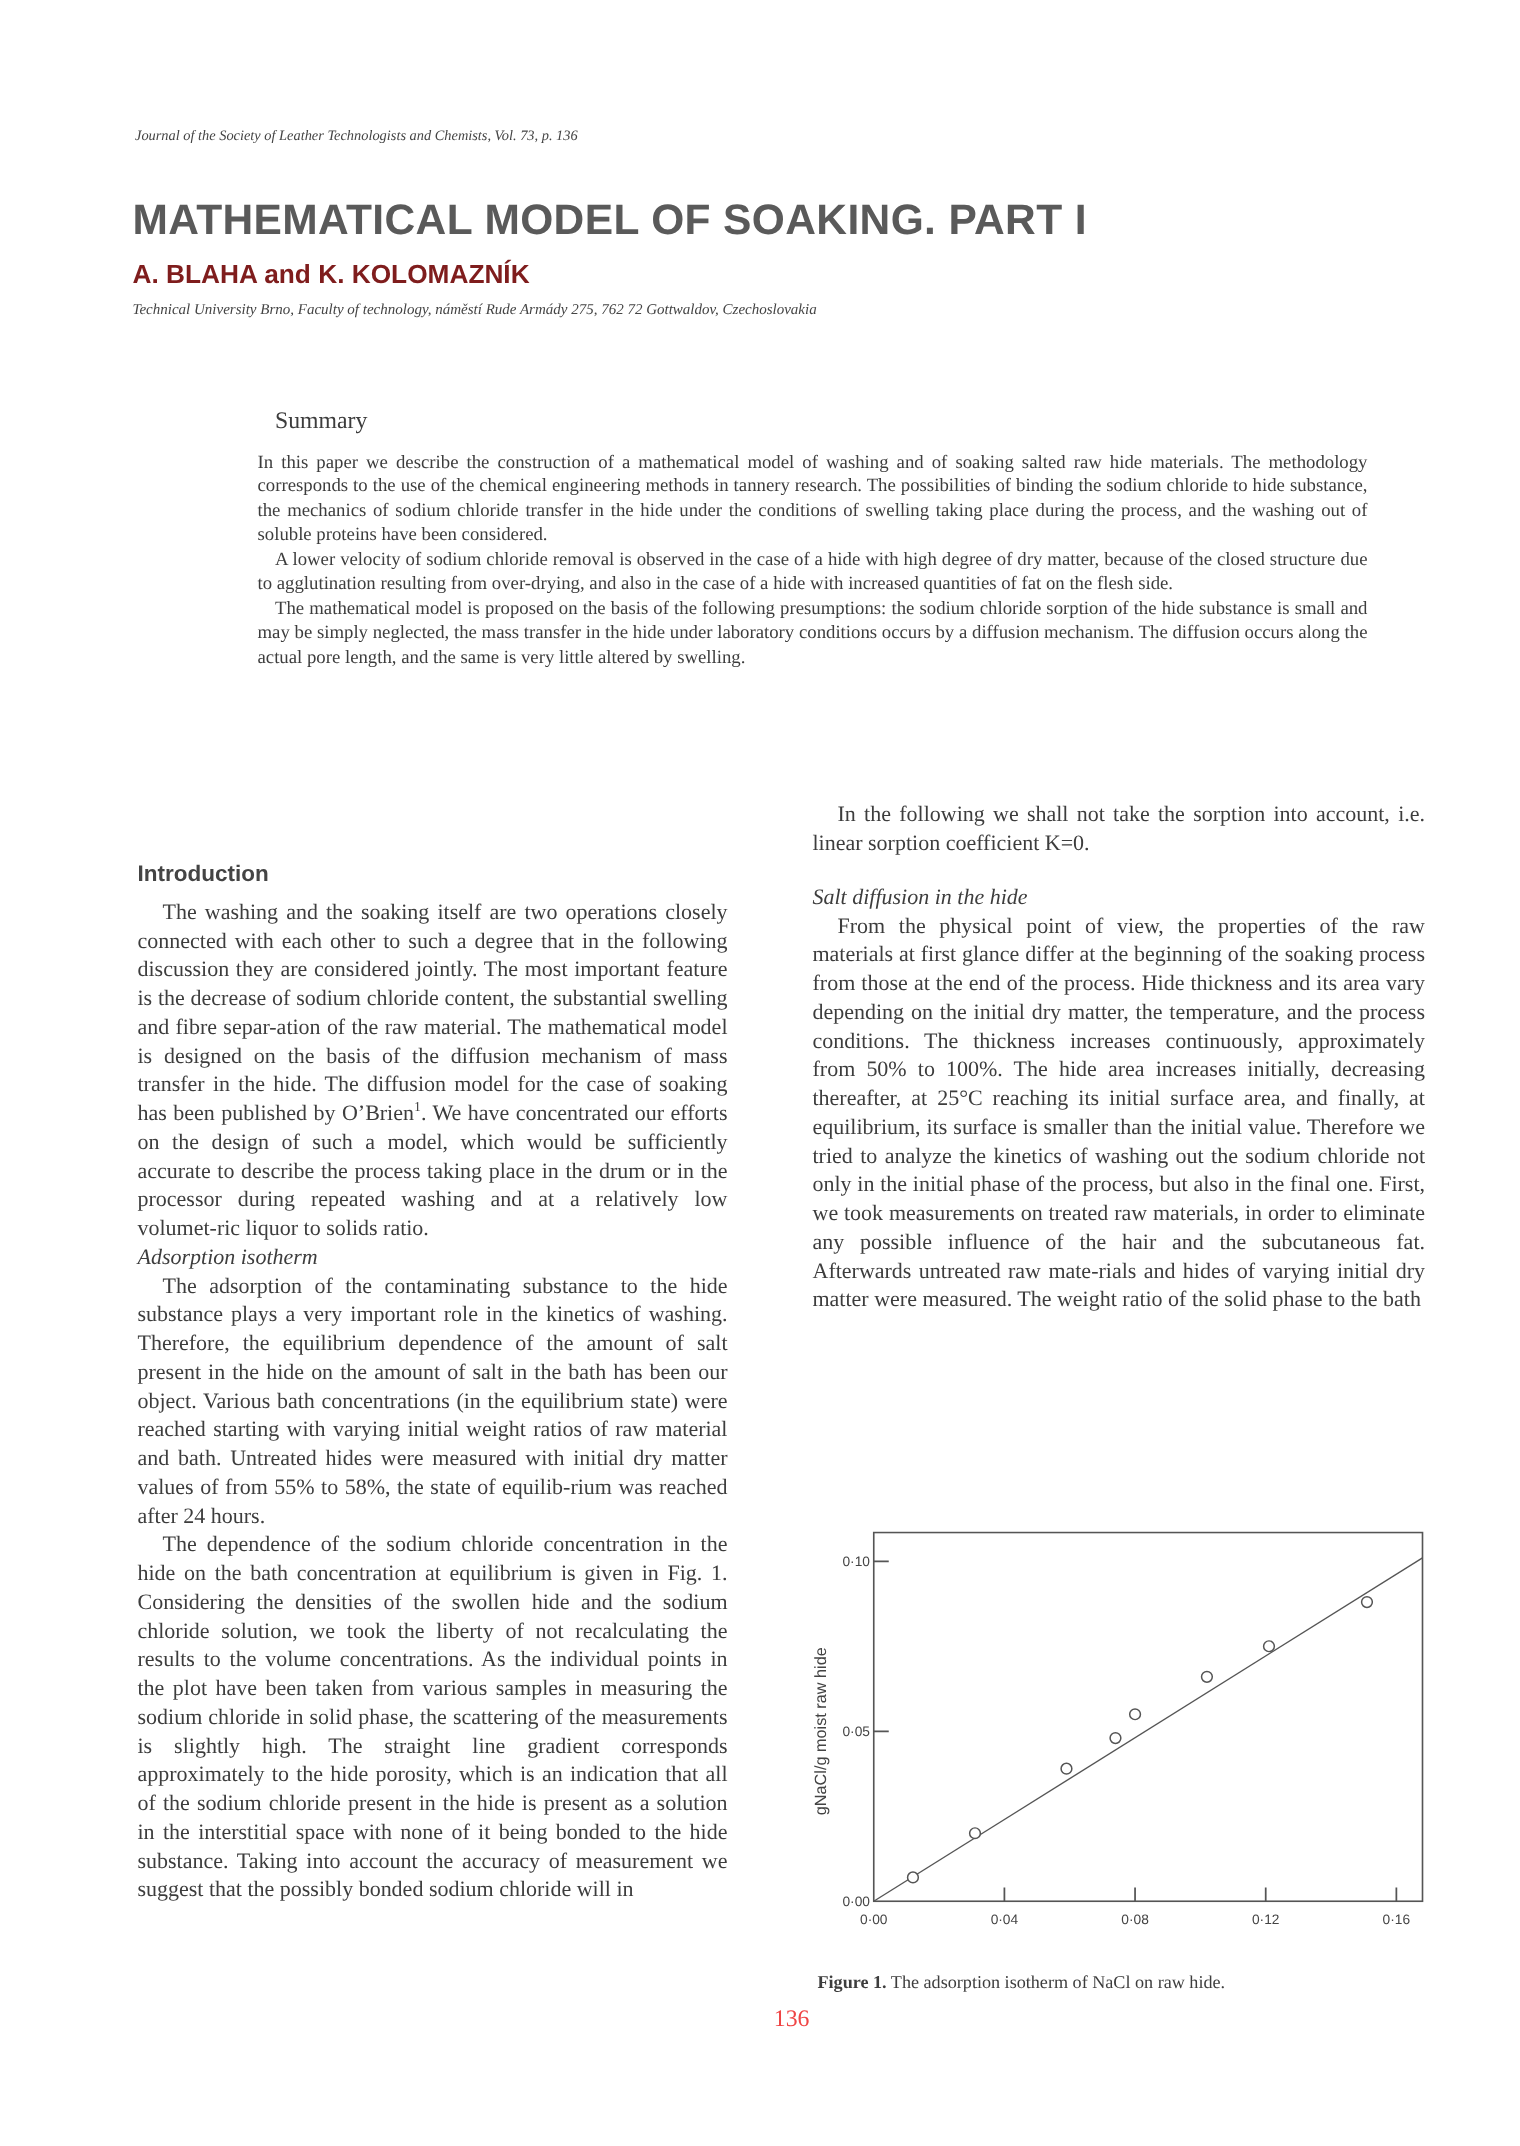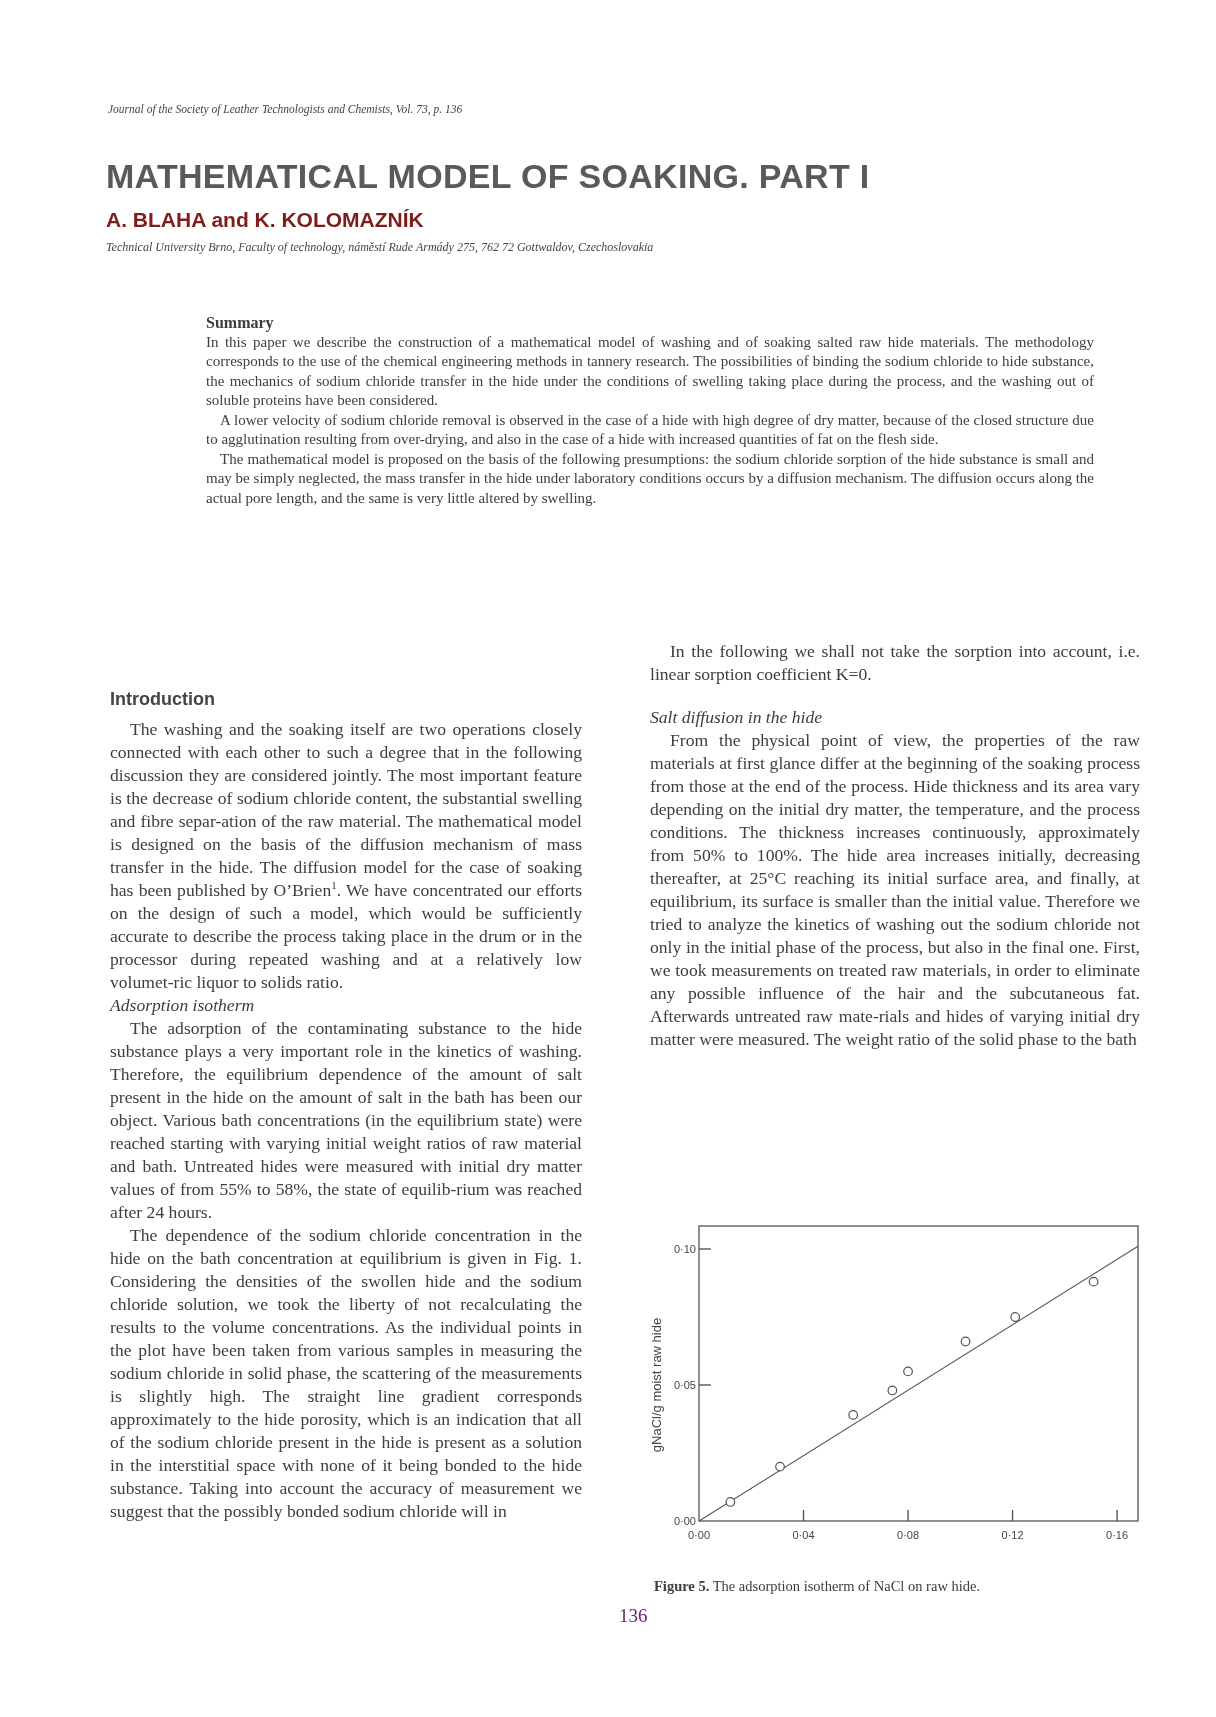--- a/index.html
+++ b/index.html
@@ -2,36 +2,36 @@
 <html><head>
 <meta charset="utf-8">
 <style>
   html, body { margin: 0; padding: 0; background: #ffffff; }
   body { width: 1216px; height: 1717px; position: relative; overflow: hidden; color: #3a3a3a; font-family: "Liberation Serif", serif; }
   .journal { position: absolute; left: 108px; top: 103px; font-size: 11.5px; font-style: italic; color: #444; text-align: right; }
   .title { position: absolute; left: 106px; top: 157px; font-family: "Liberation Sans", sans-serif; font-weight: bold; font-size: 34px; color: #5a5a5a; letter-spacing: 0.3px; margin: 0; }
   .authors { position: absolute; left: 106px; top: 208px; font-family: "Liberation Sans", sans-serif; font-weight: bold; font-size: 21px; color: #7f1d1d; }
   .affil { position: absolute; left: 106px; top: 240px; font-style: italic; font-size: 12px; color: #444; }
   .summary { position: absolute; left: 206px; top: 313px; width: 888px; font-size: 15px; line-height: 19.5px; text-align: justify; color: #3d3d3d; }
-  .summary h2 { font-size: 16px; font-weight: bold; margin: 0; line-height: 19.5px; }
+  .summary h2 { font-size: 19px; font-weight: normal; margin: 14px; line-height: 19.5px; }
   .summary p { margin: 0; text-indent: 0; }
   .summary p.ind { text-indent: 14px; }
   .col { position: absolute; width: 472px; font-size: 17.6px; line-height: 23px; text-align: justify; color: #3d3d3d; }
   .col.left { left: 110px; top: 640px; margin-top: 48px; }
   .col.right { left: 650px; top: 640px; width: 490px; }
   .col p { margin: 0; }
   .col p.ind { text-indent: 20px; }
   .sect { font-family: "Liberation Sans", sans-serif; font-weight: bold; font-size: 18px; color: #444; margin: 0 0 8px 0; line-height: 22px; }
   .subsect { font-style: italic; margin: 16px 0 0 0; }
   .col.right .subsect { margin-top: 20px; }
   sup { font-size: 11px; line-height: 0; }
   .chart { position: absolute; left: 620px; top: 1225px; width: 540px; height: 330px; }
   .caption { position: absolute; left: 654px; top: 1578px; font-size: 14.5px; color: #3d3d3d; }
   .caption b { font-weight: bold; }
-  .pagenum { position: absolute; left: 619px; top: 1605px; font-size: 19px; color: #701a75; }
+  .pagenum { position: absolute; left: 619px; top: 1605px; font-size: 19px; color: #ef4444; }
 </style>
 </head>
 <body>
 
 <div class="journal">Journal of the Society of Leather Technologists and Chemists, Vol. 73, p. 136</div>
 <h1 class="title">MATHEMATICAL MODEL OF SOAKING. PART I</h1>
 <div class="authors">A. BLAHA and K. KOLOMAZNÍK</div>
 <div class="affil">Technical University Brno, Faculty of technology, náměstí Rude Armády 275, 762 72 Gottwaldov, Czechoslovakia</div>
 
 <section class="summary">
@@ -79,15 +79,15 @@
       <circle cx="780.0059523809524" cy="1466.6" r="4.3" fill="#fff" stroke="#555" stroke-width="1.2"></circle>
       <circle cx="853.172619047619" cy="1414.92" r="4.3" fill="#fff" stroke="#555" stroke-width="1.2"></circle>
       <circle cx="892.3690476190476" cy="1390.44" r="4.3" fill="#fff" stroke="#555" stroke-width="1.2"></circle>
       <circle cx="908.047619047619" cy="1371.4" r="4.3" fill="#fff" stroke="#555" stroke-width="1.2"></circle>
       <circle cx="965.5357142857142" cy="1341.48" r="4.3" fill="#fff" stroke="#555" stroke-width="1.2"></circle>
       <circle cx="1015.1845238095237" cy="1317" r="4.3" fill="#fff" stroke="#555" stroke-width="1.2"></circle>
       <circle cx="1093.577380952381" cy="1281.64" r="4.3" fill="#fff" stroke="#555" stroke-width="1.2"></circle>
     </g>
 </svg>
 
-<div class="caption"><b>Figure 5.</b><span> The adsorption isotherm of NaCl on raw hide.</span></div>
+<div class="caption"><b>Figure 1.</b><span> The adsorption isotherm of NaCl on raw hide.</span></div>
 
 <div class="pagenum">136</div>
 
 </body></html>

